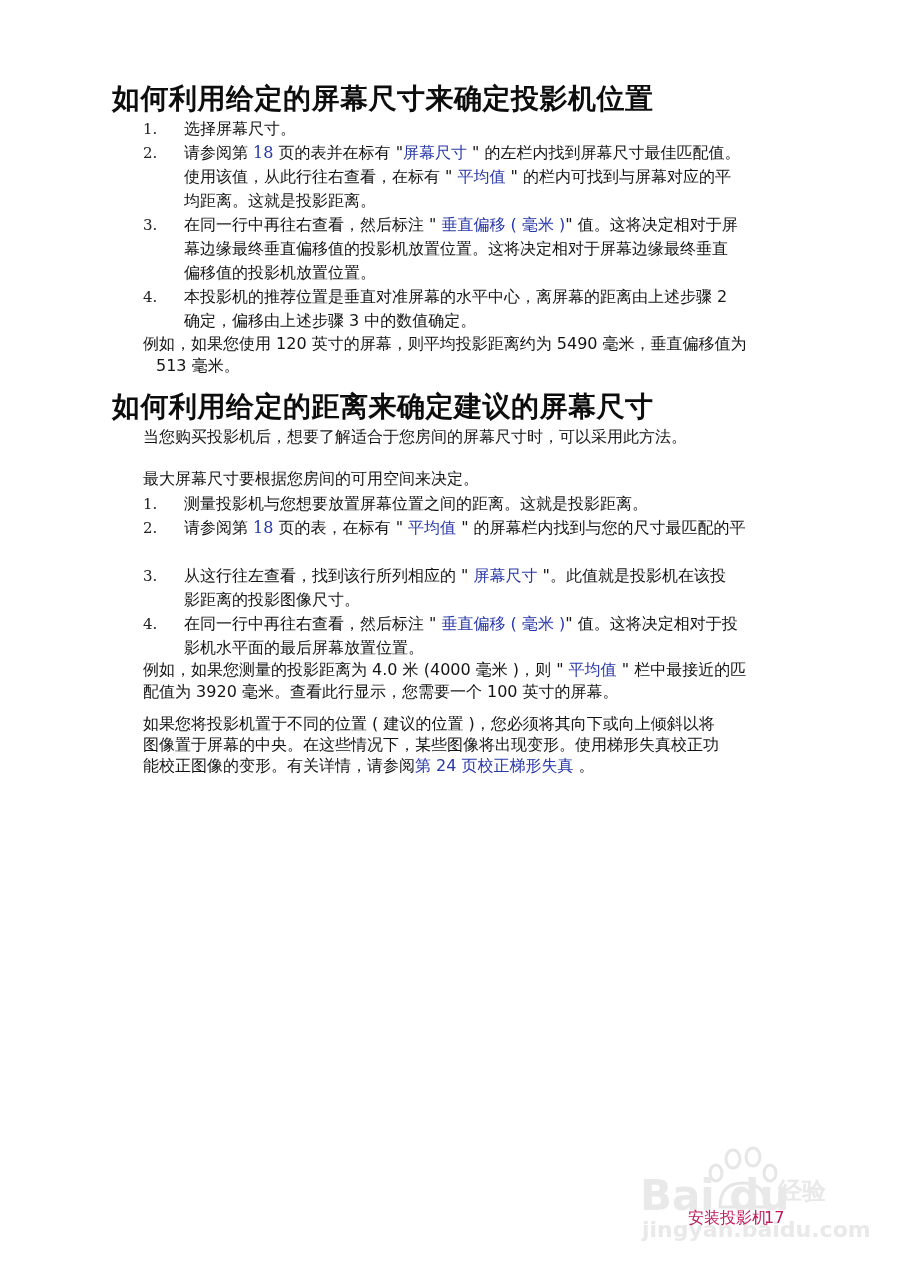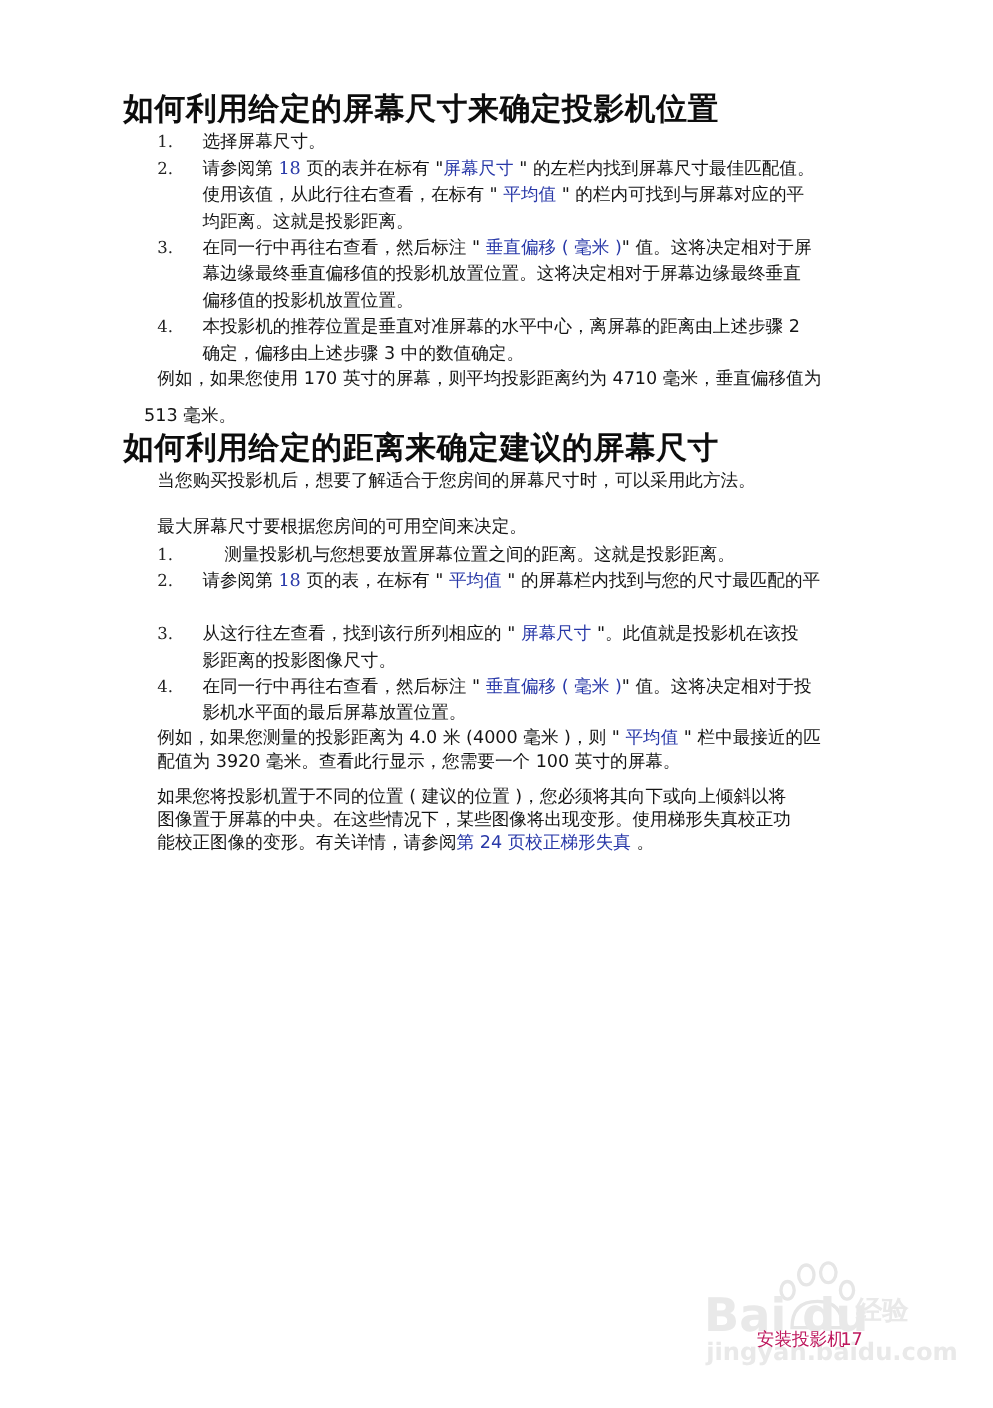--- a/index.html
+++ b/index.html
@@ -46,30 +46,30 @@
 
   <div class="num" style="top:214px;">3.</div>
   <div class="line" style="left:184px; top:214px;"><span>在同一行中再往右查看，然后标注 " </span><span class="blue">垂直偏移 ( 毫米 )</span><span>" 值。这将决定相对于屏</span></div>
   <div class="line" style="left:184px; top:238px;"><span>幕边缘最终垂直偏移值的投影机放置位置。这将决定相对于屏幕边缘最终垂直</span></div>
   <div class="line" style="left:184px; top:262px;"><span>偏移值的投影机放置位置。</span></div>
 
   <div class="num" style="top:286px;">4.</div>
   <div class="line" style="left:184px; top:286px;"><span>本投影机的推荐位置是垂直对准屏幕的水平中心，离屏幕的距离由上述步骤 2</span></div>
   <div class="line" style="left:184px; top:310px;"><span>确定，偏移由上述步骤 3 中的数值确定。</span></div>
 
-  <div class="line" style="left:143px; top:333px;">例如，如果您使用 170 英寸的屏幕，则平均投影距离约为 4710 毫米，垂直偏移值为</div>
-  <div class="line" style="left:131px; top:355px;margin-top:12px;">513 毫米。</div>
+  <div class="line" style="left:143px; top:333px;">例如，如果您使用 120 英寸的屏幕，则平均投影距离约为 5490 毫米，垂直偏移值为</div>
+  <div class="line" style="left:156px; top:355px;">513 毫米。</div>
 
   <div class="h1" style="top:390px;">如何利用给定的距离来确定建议的屏幕尺寸</div>
 
   <div class="line" style="left:143px; top:426px;">当您购买投影机后，想要了解适合于您房间的屏幕尺寸时，可以采用此方法。</div>
   <div class="line" style="left:143px; top:468px;text-align:center;">最大屏幕尺寸要根据您房间的可用空间来决定。</div>
 
   <div class="num" style="top:493px;">1.</div>
-  <div class="line" style="left:184px; top:493px;margin-left:20px;"><span>测量投影机与您想要放置屏幕位置之间的距离。这就是投影距离。</span></div>
+  <div class="line" style="left:184px; top:493px;"><span>测量投影机与您想要放置屏幕位置之间的距离。这就是投影距离。</span></div>
 
   <div class="num" style="top:517px;">2.</div>
   <div class="line" style="left:184px; top:517px;"><span>请参阅第 </span><span class="blue serif">18</span><span> 页的表，在标有 " </span><span class="blue">平均值</span><span> " 的屏幕栏内找到与您的尺寸最匹配的平</span></div>
 
   <div class="num" style="top:565px;">3.</div>
   <div class="line" style="left:184px; top:565px;"><span>从这行往左查看，找到该行所列相应的 " </span><span class="blue">屏幕尺寸</span><span> "。此值就是投影机在该投</span></div>
   <div class="line" style="left:184px; top:589px;text-align:right;"><span>影距离的投影图像尺寸。</span></div>
 
   <div class="num" style="top:613px;">4.</div>
   <div class="line" style="left:184px; top:613px;"><span>在同一行中再往右查看，然后标注 " </span><span class="blue">垂直偏移 ( 毫米 )</span><span>" 值。这将决定相对于投</span></div>

